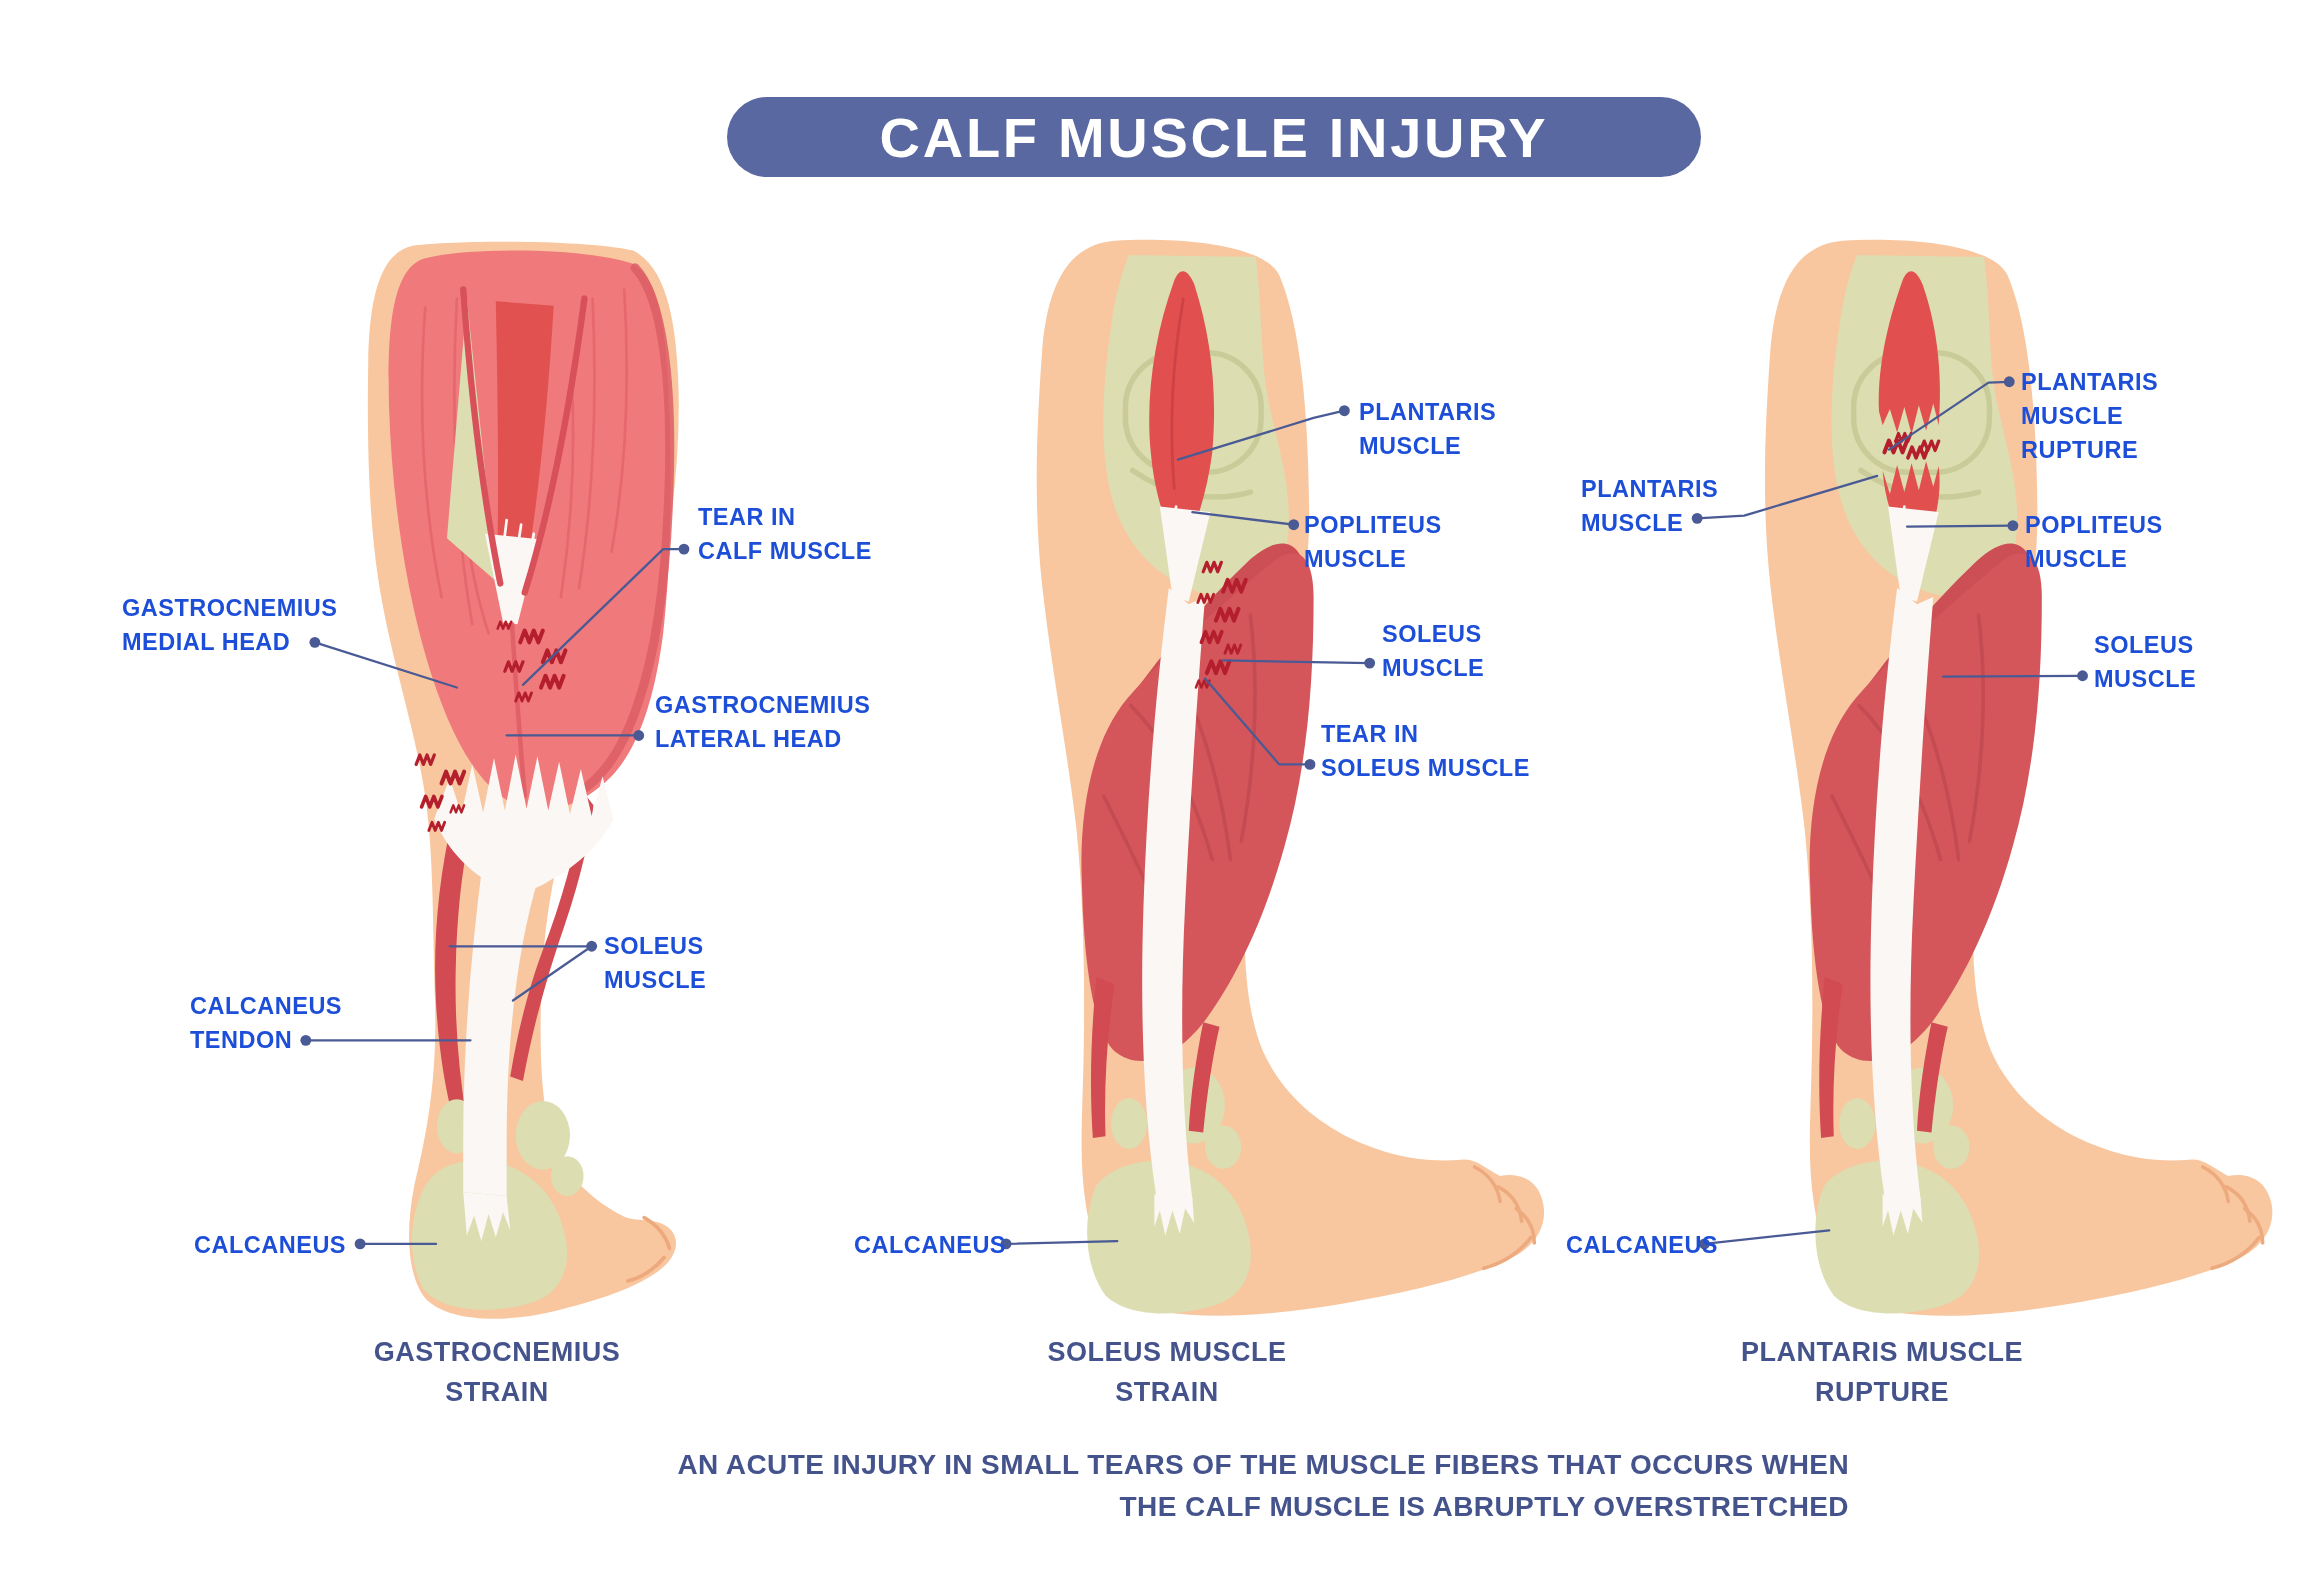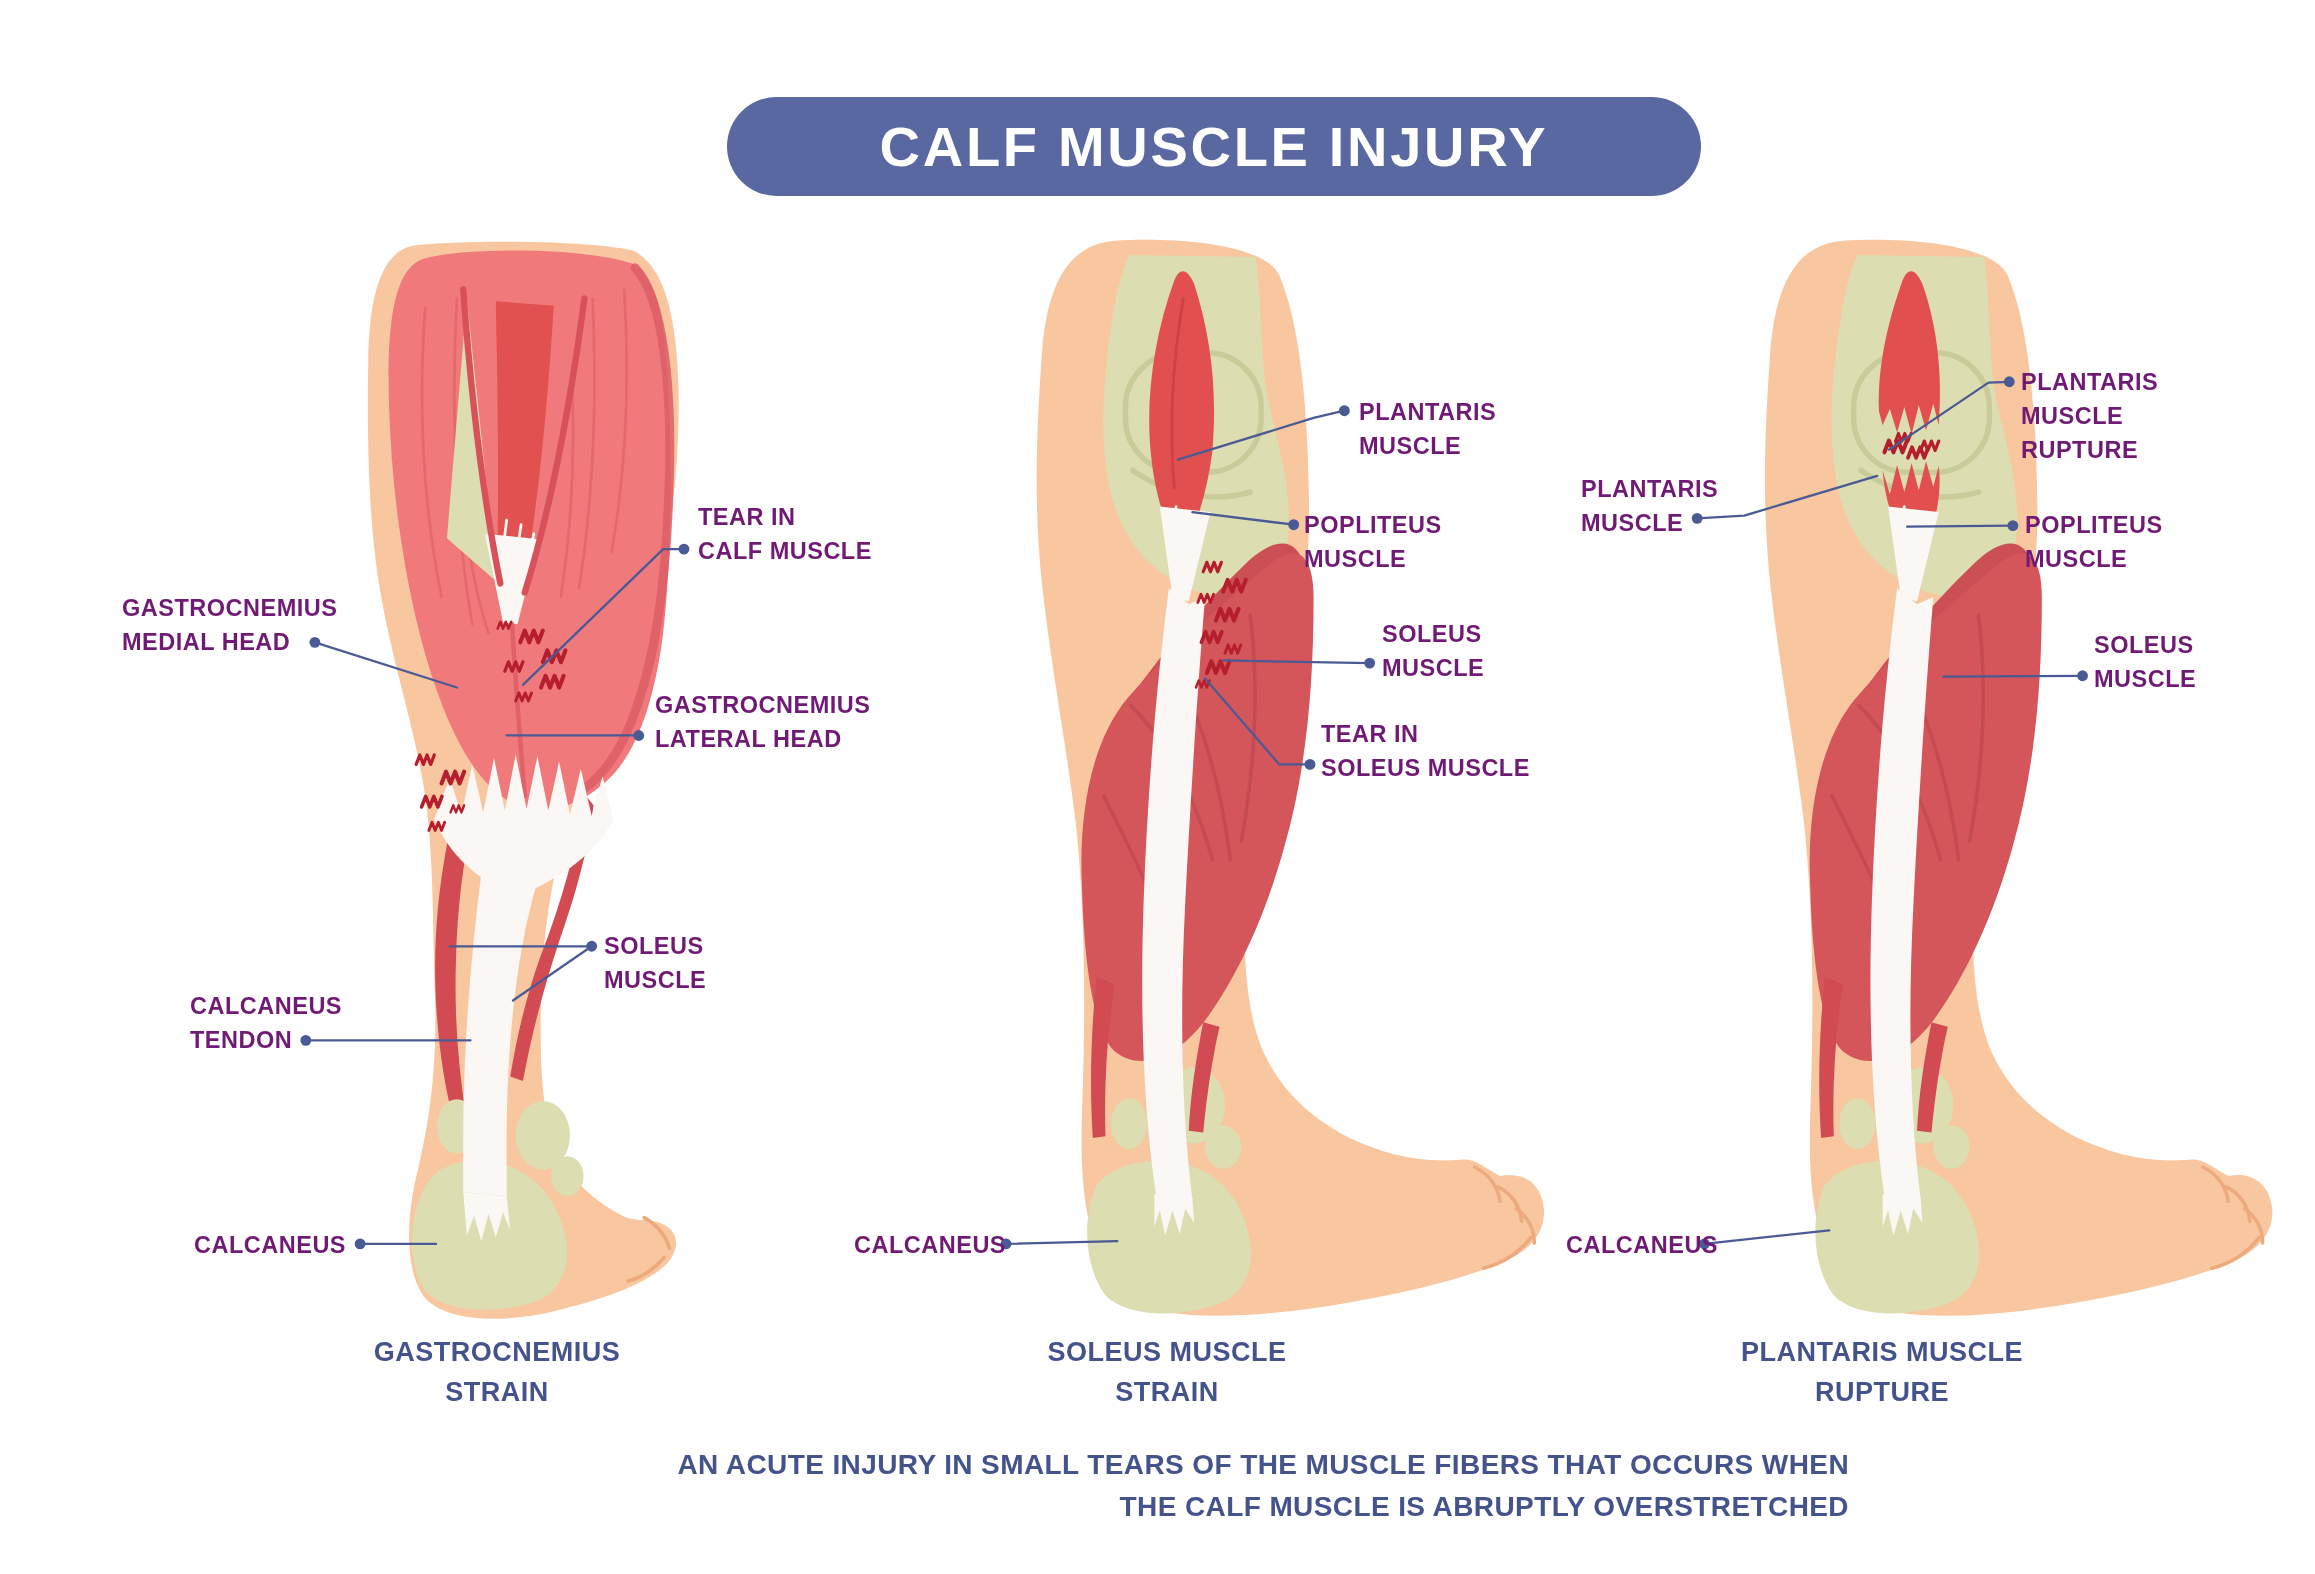--- a/index.html
+++ b/index.html
@@ -1,22 +1,22 @@
 <!DOCTYPE html>
 <html style="font-size:14.5px"><head>
 <meta charset="utf-8">
 <style>
   html,body{margin:0;padding:0;background:#ffffff;}
   #canvas{position:relative;width:2316px;height:1575px;background:#ffffff;overflow:hidden;
           font-family:"Liberation Sans",sans-serif;}
   svg.art{position:absolute;left:0;top:0;width:2316px;height:1575px;}
-  .title-pill{position:absolute;left:727px;top:97px;width:974px;height:99px;
+  .title-pill{position:absolute;left:727px;top:97px;width:974px;height:80px;
       background:#5a68a2;border-radius:51px;display:flex;align-items:center;justify-content:center;}
   .title-pill span{color:#ffffff;font-weight:700;font-size:56px;letter-spacing:2.7px;}
-  .lbl{position:absolute;font-weight:700;font-size:23.5px;line-height:34px;color:#701a75;
+  .lbl{position:absolute;font-weight:700;font-size:23.5px;line-height:34px;color:#1d4ed8;
        letter-spacing:0.5px;white-space:pre-line;}
   .cap{position:absolute;width:416px;font-weight:700;font-size:27px;line-height:40px;
        color:#44538c;letter-spacing:0.5px;text-align:center;white-space:pre-line;}
   .footer{position:absolute;left:583px;top:1444px;width:1266px;text-align:right;
        font-weight:700;font-size:28px;line-height:42px;color:#44538c;letter-spacing:0.4px;}
 </style>
 </head>
 <body>
 
 <div id="canvas">

